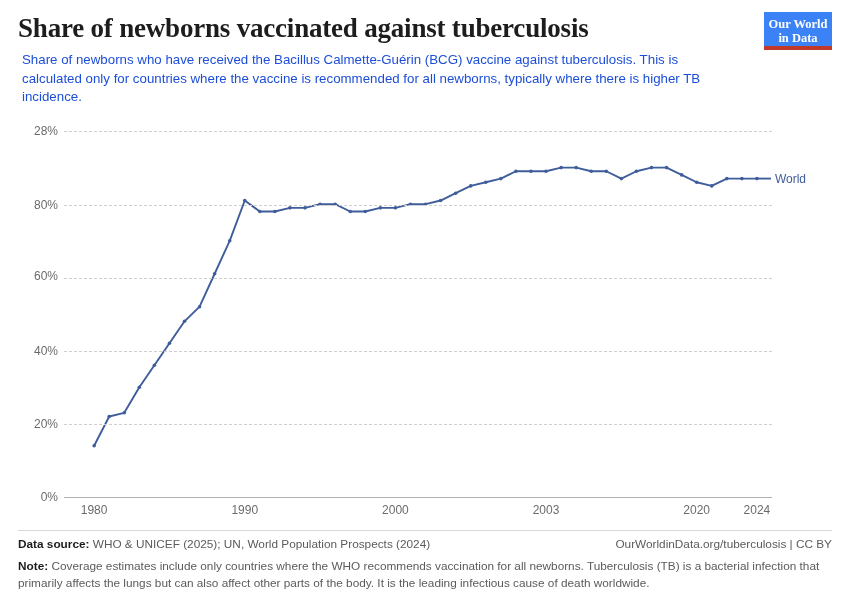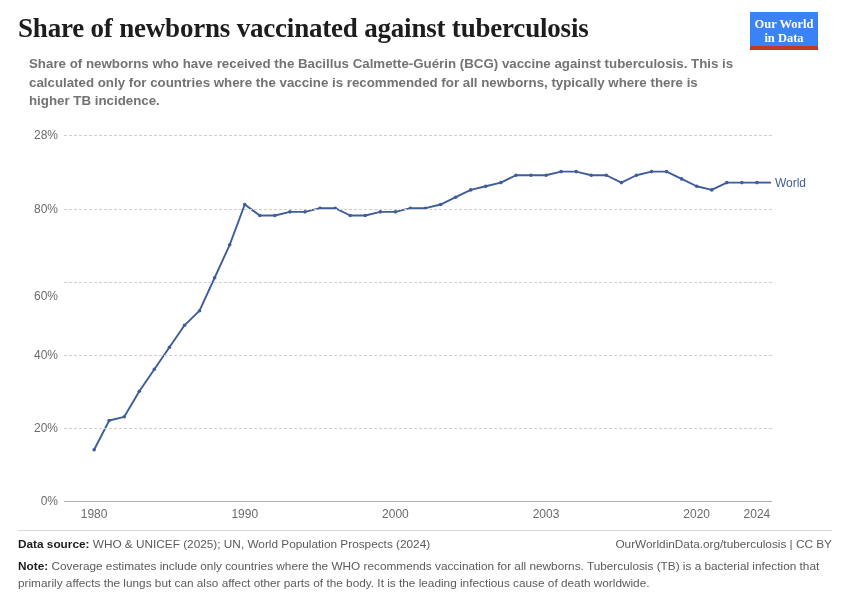--- a/index.html
+++ b/index.html
@@ -12,42 +12,41 @@
     background: #ffffff;
     font-family: "Liberation Sans", sans-serif;
     color: #1d1d1d;
     overflow: hidden;
   }
   .page {
     position: relative;
     width: 850px;
     height: 600px;
     box-sizing: border-box;
-    padding: 14px 32px 0 18px;
+    padding: 14px 18px 0 18px;
   }
   
   .header {
     position: relative;
   }
   .title {
     font-family: "Liberation Serif", serif;
     font-size: 27px;
     font-weight: 600;
     color: #1d1d1d;
     letter-spacing: -0.2px;
     margin: 0 0 7px 0;
     line-height: 1.1;
   }
   .subtitle {
     font-size: 13.3px;
     line-height: 1.42;
-    color: #737373;
+    color: #1d4ed8;
     max-width: 712px;
-    margin: 11px;
-    font-weight: bold;
+    margin: 4px;
   }
   .owid-logo {
     position: absolute;
     top: -2px;
     right: 0;
     width: 68px;
     height: 38px;
     background: #3b82f6;
     color: #ffffff;
     font-family: "Liberation Serif", serif;
@@ -212,21 +211,21 @@
           <circle cx="692.94" cy="47.58" r="1.8" fill="#3f5d9a"></circle>
           <line x1="692.94" y1="47.58" x2="706.94" y2="47.58" stroke="#3f5d9a" stroke-width="1.9"></line>
         </svg>
     <div class="gridline zero" style="top: 366px;"></div>
         <div class="ytick" style="top: 366px;">0%</div>
         <div class="gridline" style="top: 292.8px;"></div>
         <div class="ytick" style="top: 292.8px;">20%</div>
         <div class="gridline" style="top: 219.6px;"></div>
         <div class="ytick" style="top: 219.6px;">40%</div>
         <div class="gridline" style="top: 146.4px;"></div>
-        <div class="ytick" style="top: 161px; margin-left: 8px;">60%</div>
+        <div class="ytick" style="top: 145px; margin-left: 8px;">60%</div>
         <div class="gridline" style="top: 73.2px;"></div>
         <div class="ytick" style="top: 73.2px;">80%</div>
         <div class="gridline" style="top: 0px;"></div>
         <div class="ytick" style="top: 0px;">28%</div>
         <div class="xtick" style="left: 30.1277px;">1980</div>
         <div class="xtick" style="left: 180.766px;">1990</div>
         <div class="xtick" style="left: 331.404px;">2000</div>
         <div class="xtick" style="left: 482.043px;">2003</div>
         <div class="xtick" style="left: 632.681px;">2020</div>
         <div class="xtick" style="left: 692.936px;">2024</div>

